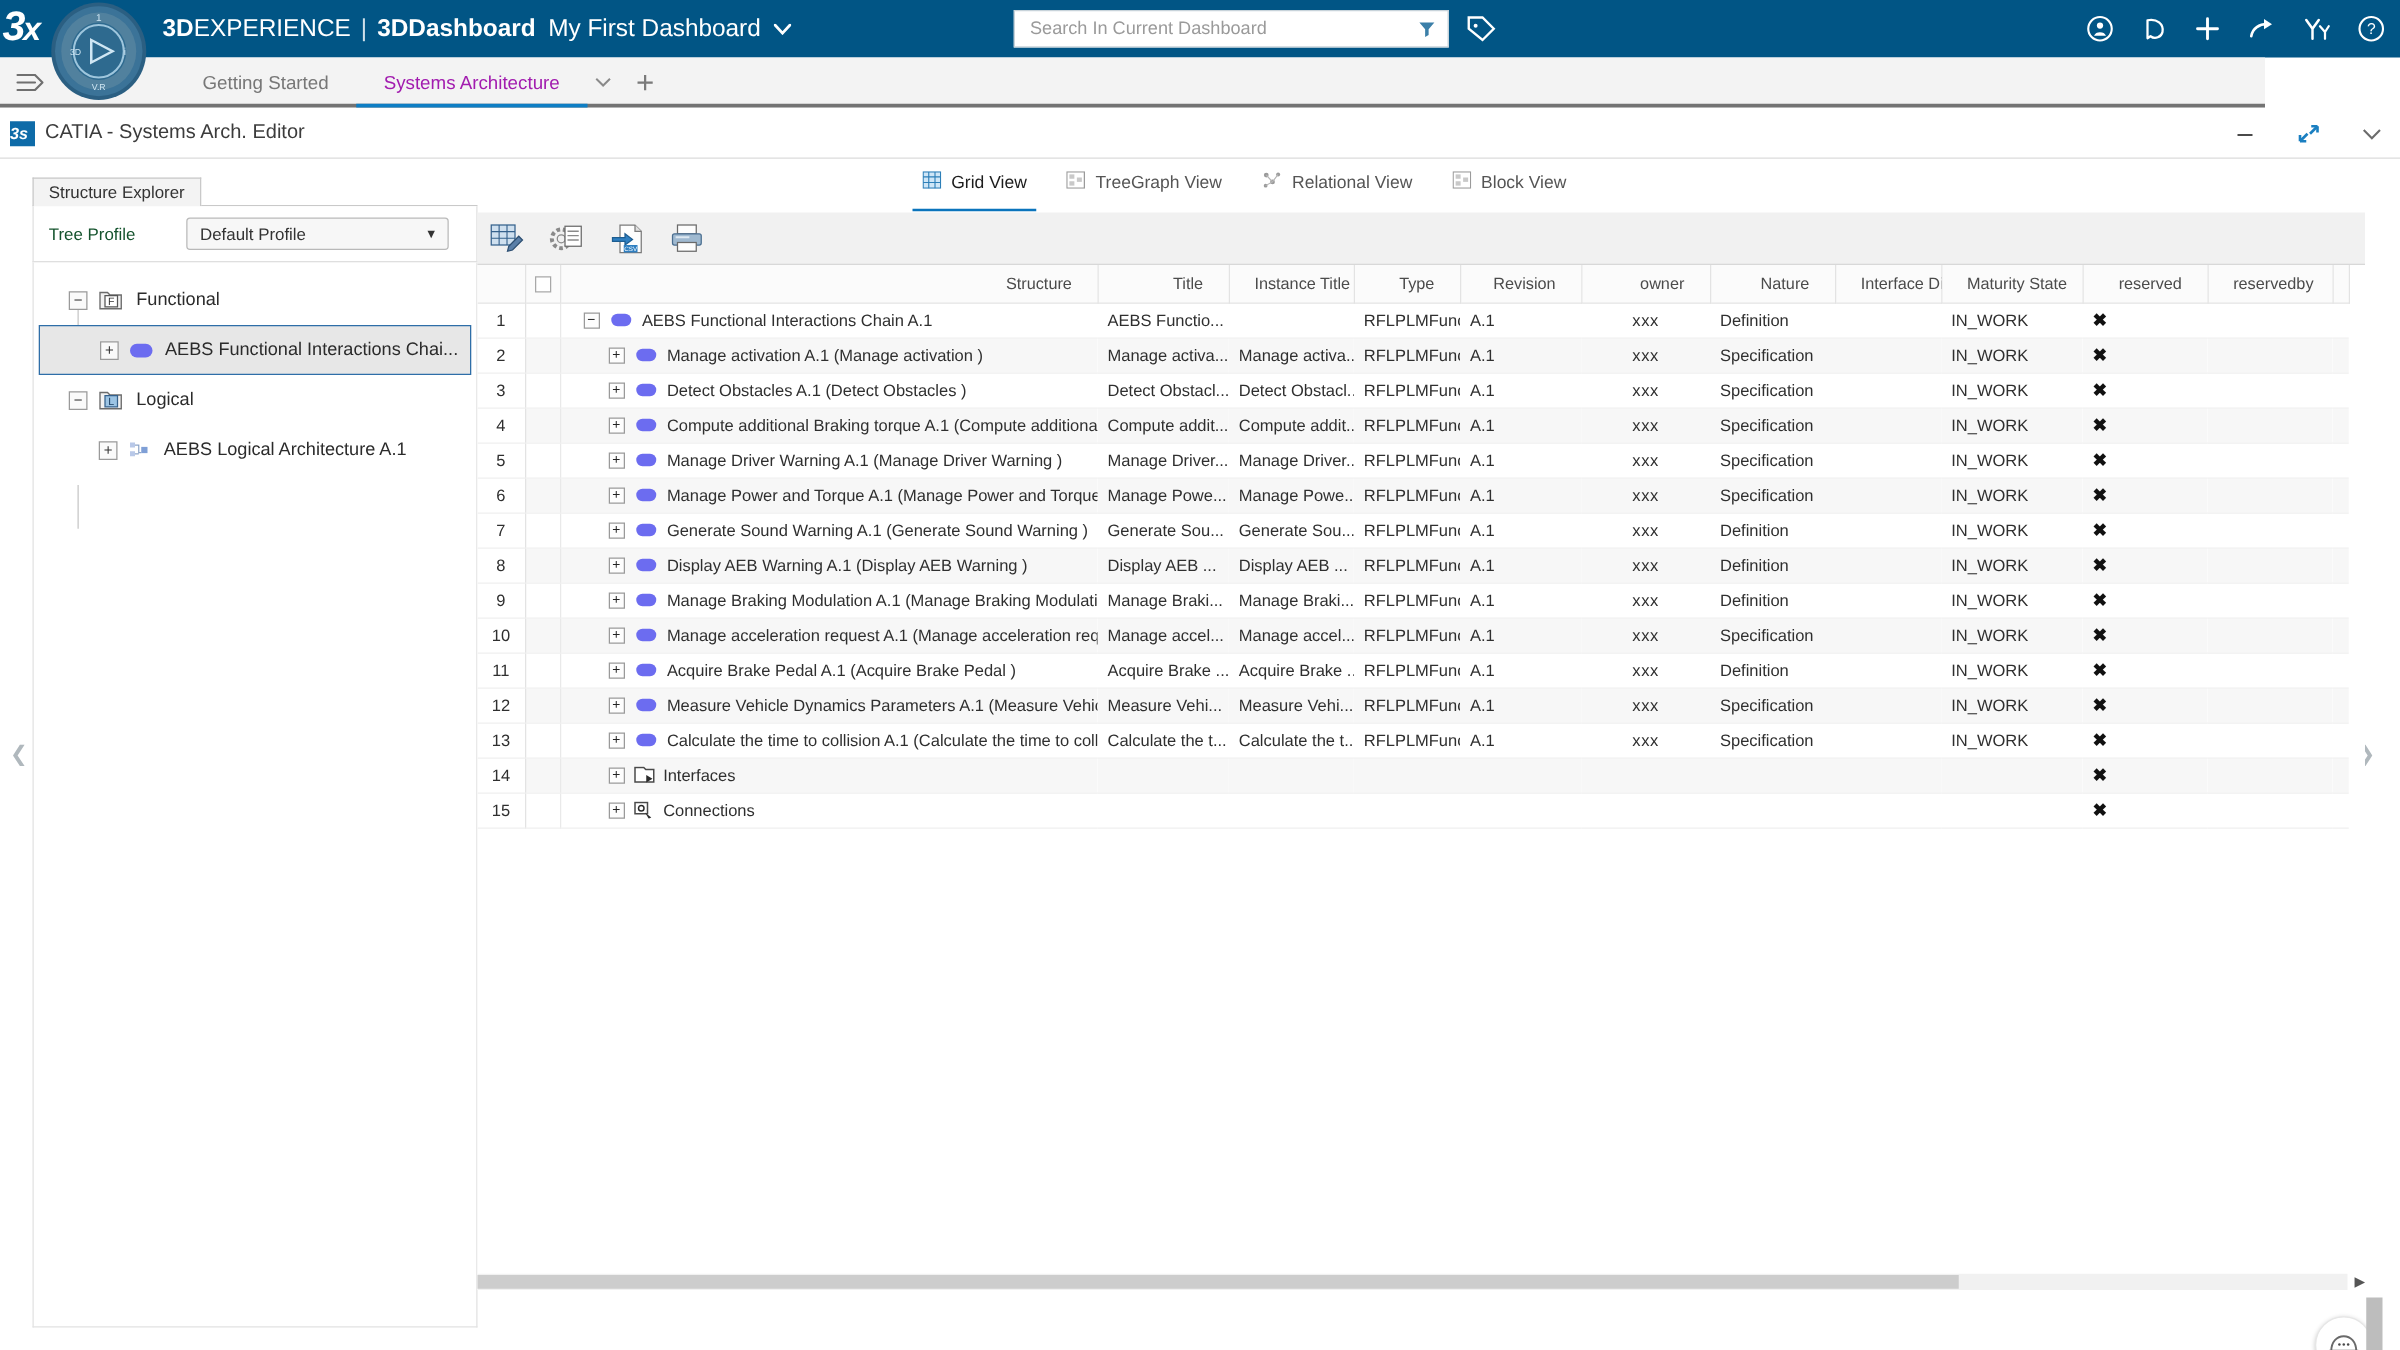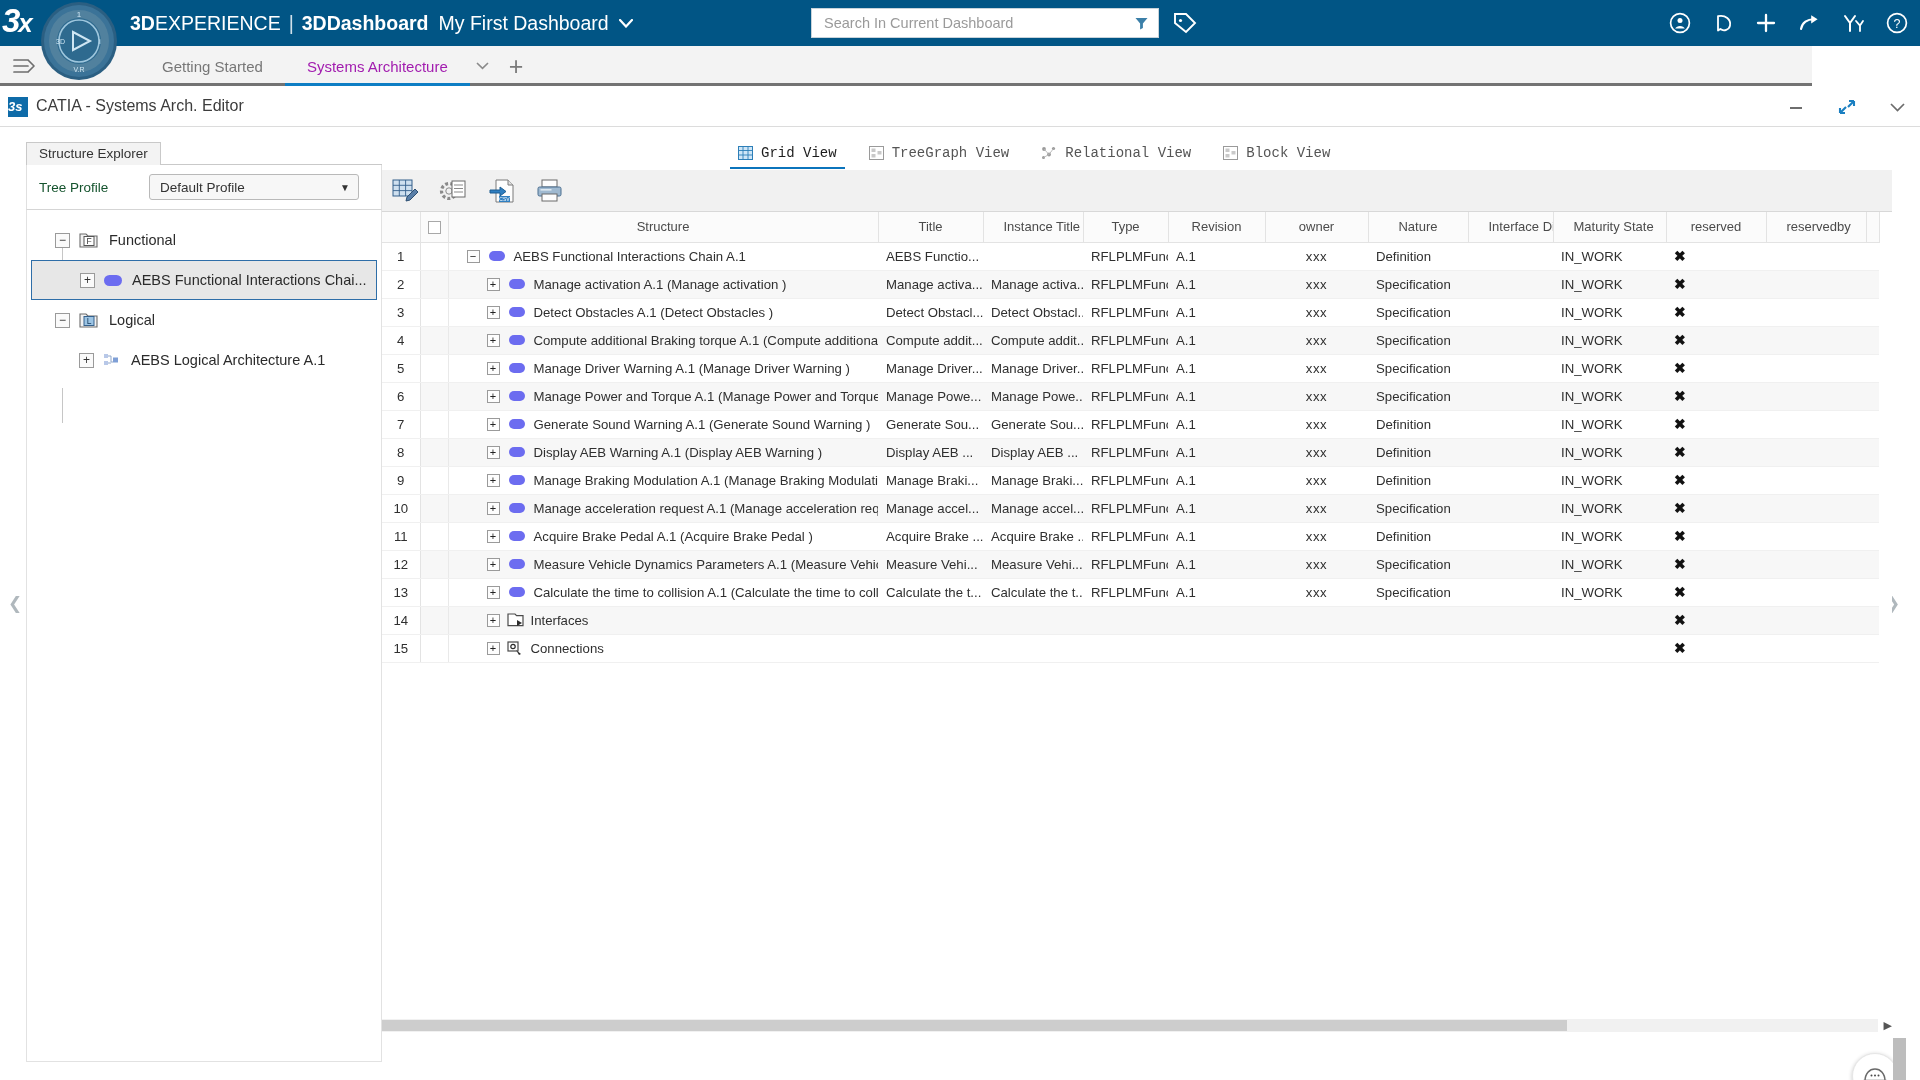--- a/index.html
+++ b/index.html
@@ -174,22 +174,22 @@
 
   
   .gridpanel {
     position: absolute; left: 382px; top: 0; width: 1510px; height: 952px;
   }
   .view-tabs {
     position: absolute; left: 340px; top: 9px; height: 32px;
     display: flex; align-items: stretch; gap: 0;
   }
   .vtab {
-    display: flex; align-items: center; gap: 8px; padding: 0 16px;
-    font-size: 14px; color: #555; cursor: pointer; position: relative; font-family: Liberation Mono, monospace;
+    display: flex; align-items: flex-start; gap: 8px; padding: 0 16px;
+    font-size: 14px; color: #555; cursor: pointer; position: relative;
   }
   .vtab.active { color: #1c1c1c; }
   .vtab.active::after {
     content:""; position:absolute; left:8px; right:8px; bottom:0; height:2px; background:#0b74bc;
   }
 
   .grid-toolbar {
     position: absolute; left: 0; top: 42px; width: 1510px; height: 42px;
     background: #f1f1f1; border-bottom: 1px solid #d8d8d8;
     display: flex; align-items: center; padding-left: 4px; gap: 8px;
@@ -198,21 +198,21 @@
 
   
   .tbl-wrap {
     position: absolute; left: 0; top: 84px; width: 1510px; height: 820px;
     background: #ffffff; overflow: hidden;
   }
   table.grid { border-collapse: collapse; table-layout: fixed; width: 1497px; }
   table.grid th {
     height: 30px; background: #fbfbfb; border: 1px solid #e3e3e3;
     border-top: none; font-weight: normal; font-size: 13px; color: #4b4b4b;
-    text-align: center; padding: 0 20px; overflow: hidden; white-space: nowrap;
+    text-align: right; padding: 0 20px; overflow: hidden; white-space: nowrap;
   }
   table.grid th.rownum { width: 38px; background: #fbfbfb; border-left: none; }
   table.grid th.chk { width: 28px; padding: 0; text-align: center; }
   table.grid td {
     height: 27px; border-bottom: 1px solid #f0f0f0; font-size: 13.2px;
     color: #2f2f2f; padding: 0 8px; overflow: hidden; white-space: nowrap;
   }
   tr.alt td { background: #f7f7f7; }
   td.rownum {
     text-align: center; color: #555; font-size: 13px; padding: 0;

